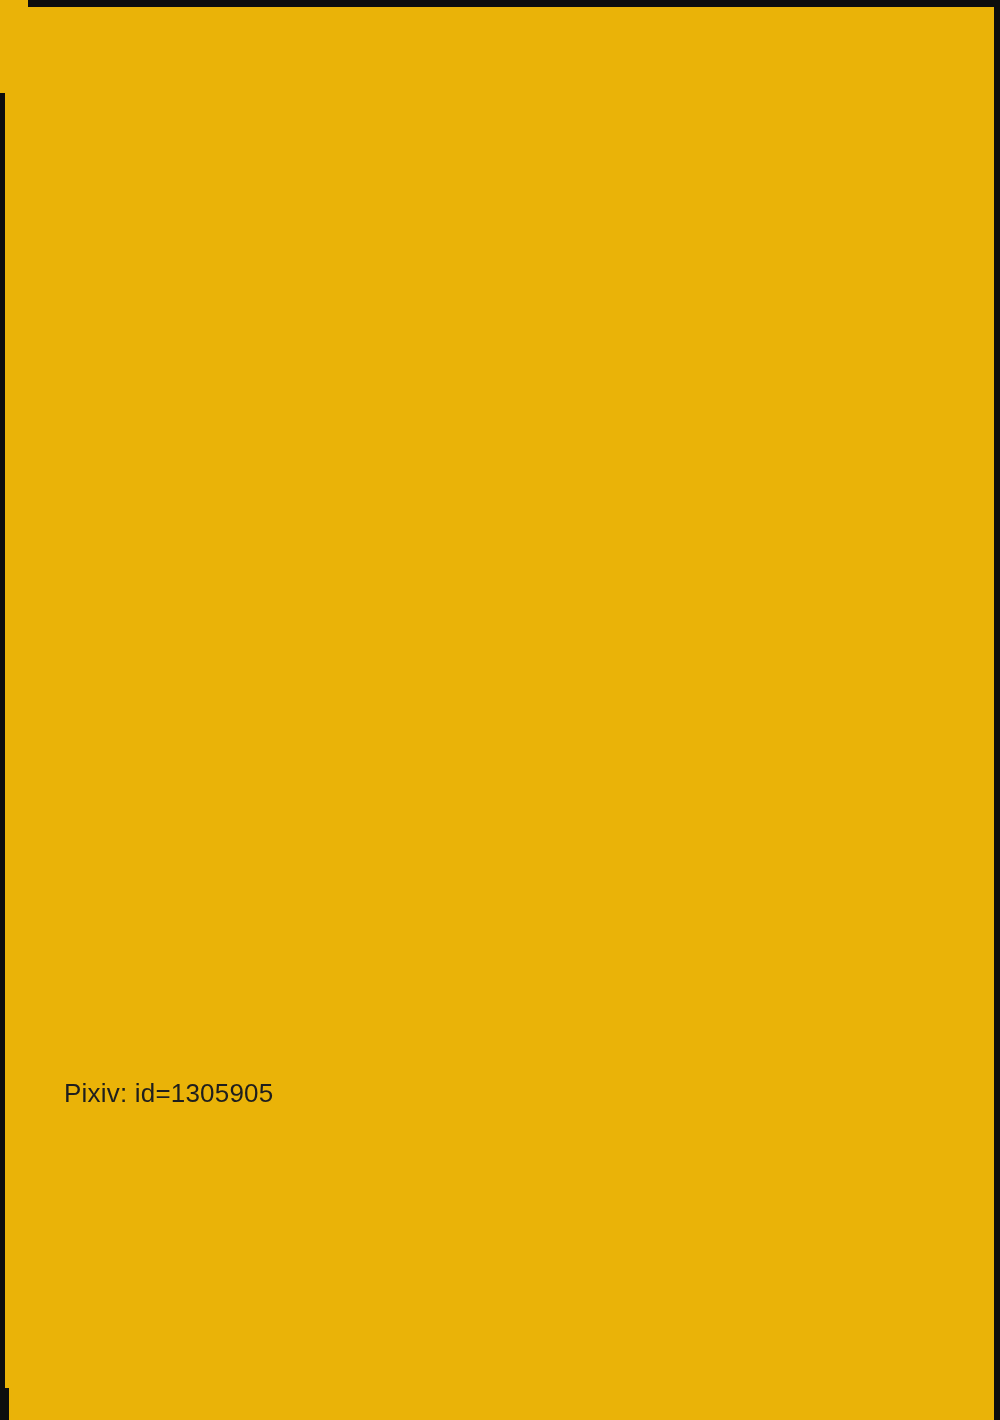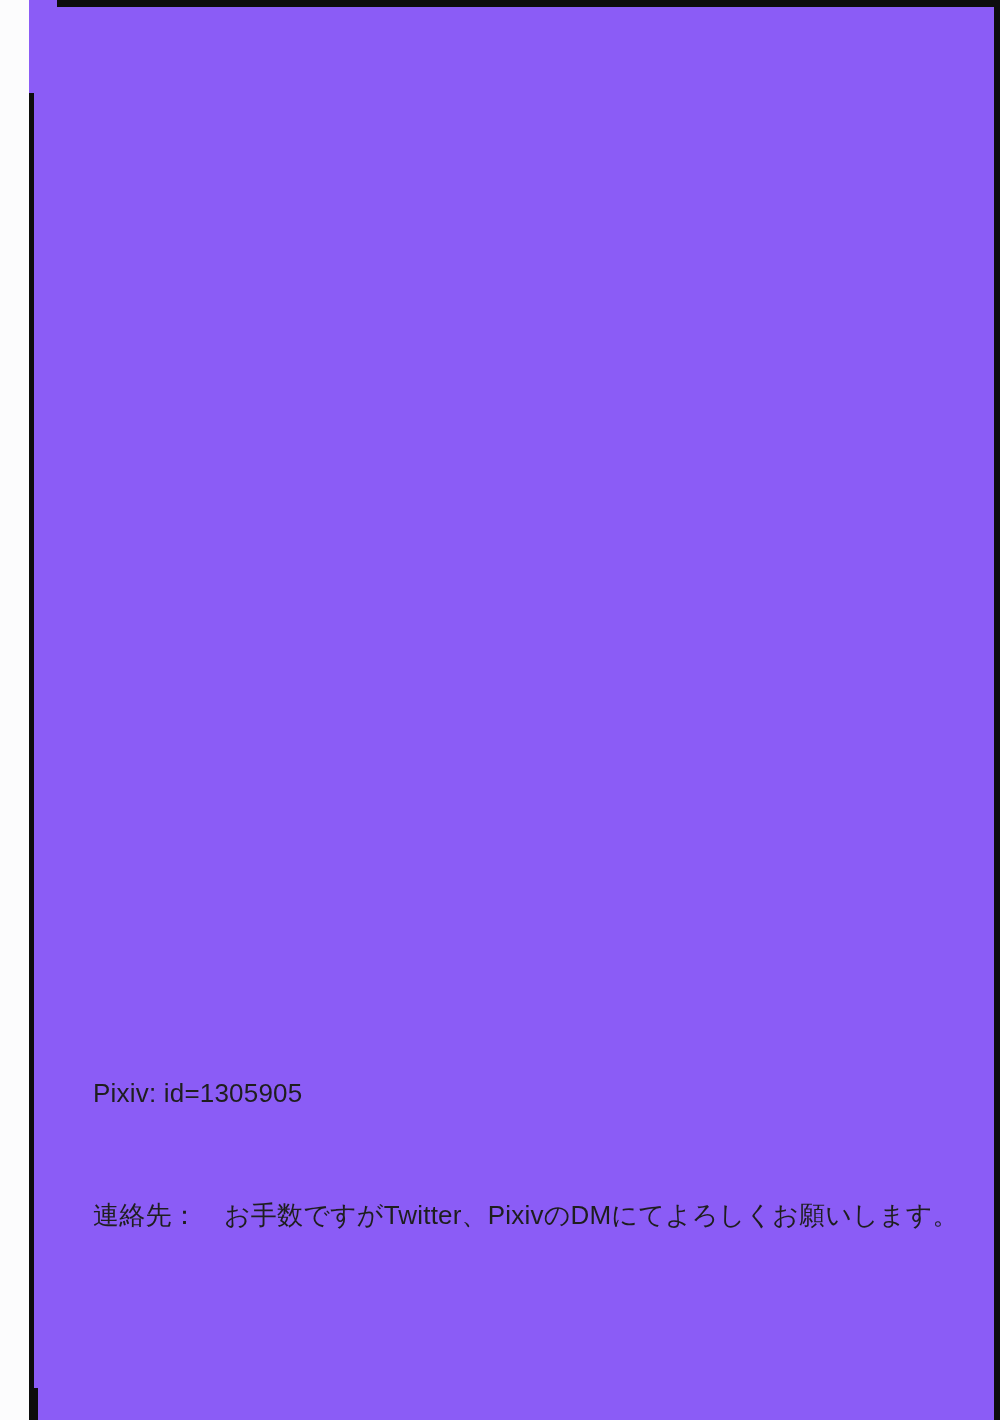--- a/index.html
+++ b/index.html
@@ -10,22 +10,21 @@
     width: 1000px;
     height: 1420px;
     position: relative;
     background: #fcfcfd;
     overflow: hidden;
     font-family: "Liberation Sans", "DejaVu Sans", sans-serif;
   }
   .page {
     position: absolute;
     inset: 0;
-    background: #8b5cf6;
-    margin-left: 29px;
+    background: #eab308;
   }
   
   .edge {
     position: absolute;
     background: #0d0d0d;
   }
   .edge-top {
     left: 28px;
     top: 0;
     width: 972px;
@@ -70,21 +69,20 @@
 
 <div class="page">
 
   <div class="edge edge-top"></div>
   <div class="edge edge-right"></div>
   <div class="edge edge-left"></div>
   <div class="edge edge-bottom-left"></div>
 
   <div class="colophon">
     <div class="line">Pixiv: id=1305905</div>
-    <div class="line">連絡先：　お手数ですがTwitter、PixivのDMにてよろしくお願いします。</div>
     
     
     
     
     
     
   </div>
 
 </div>
 

